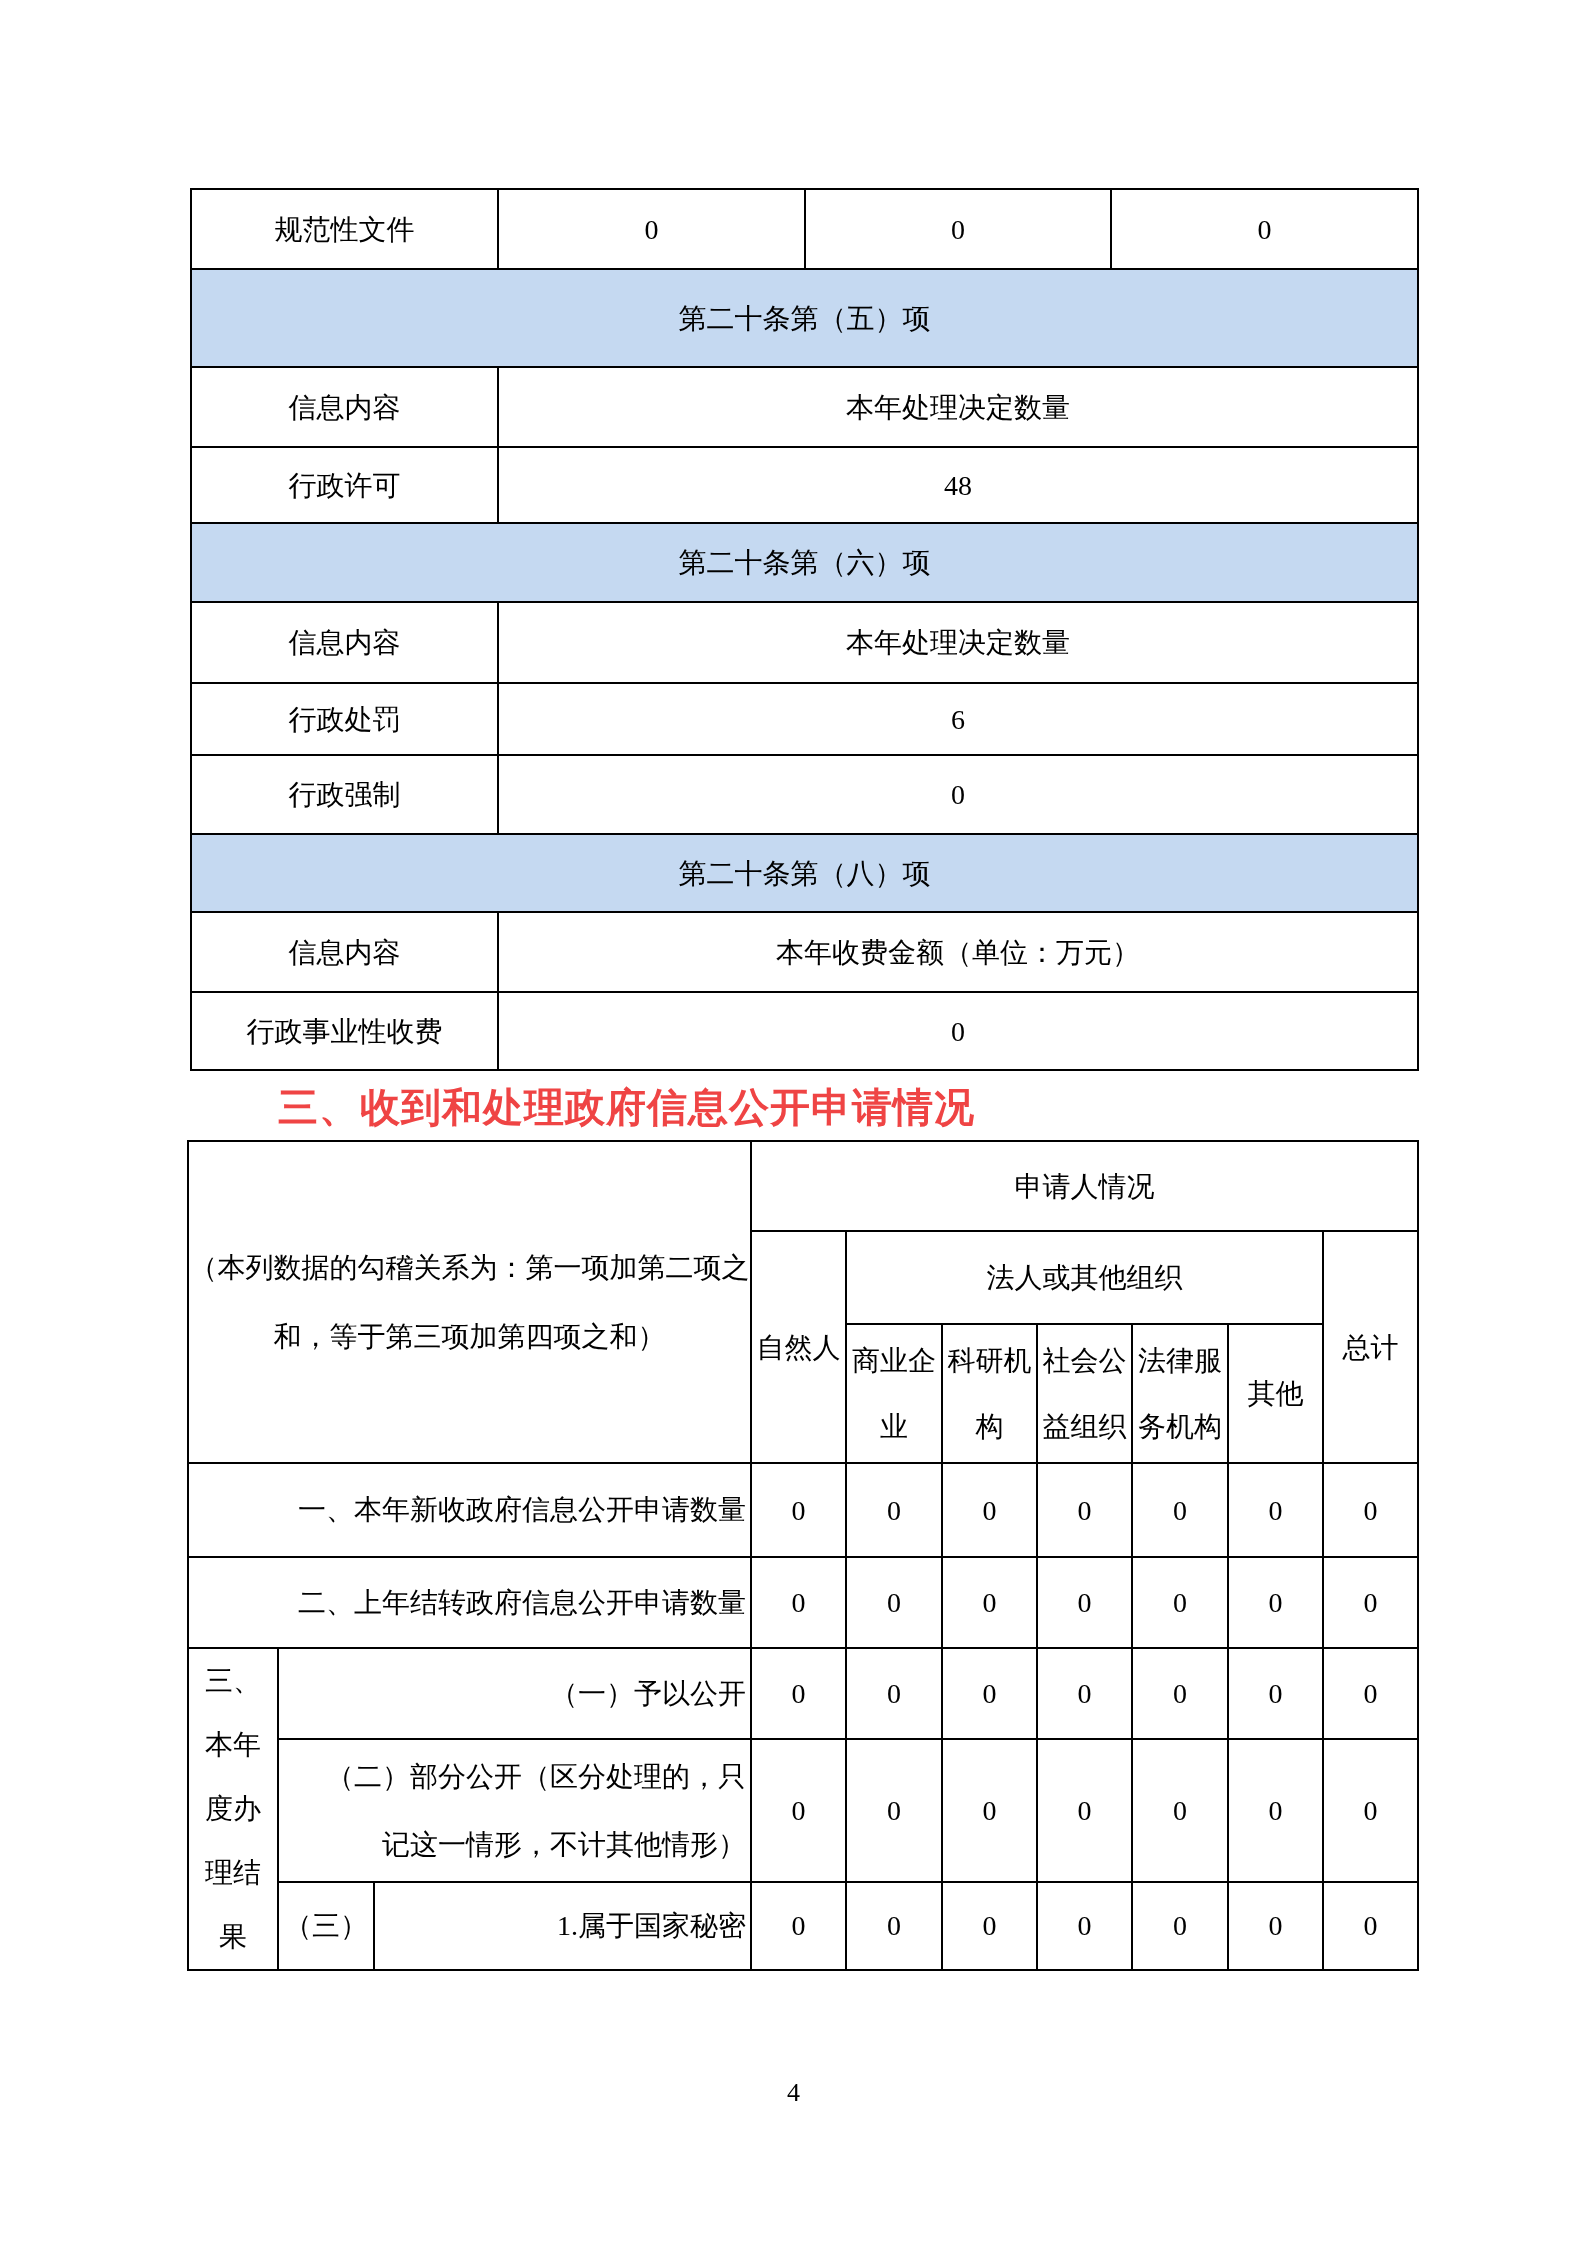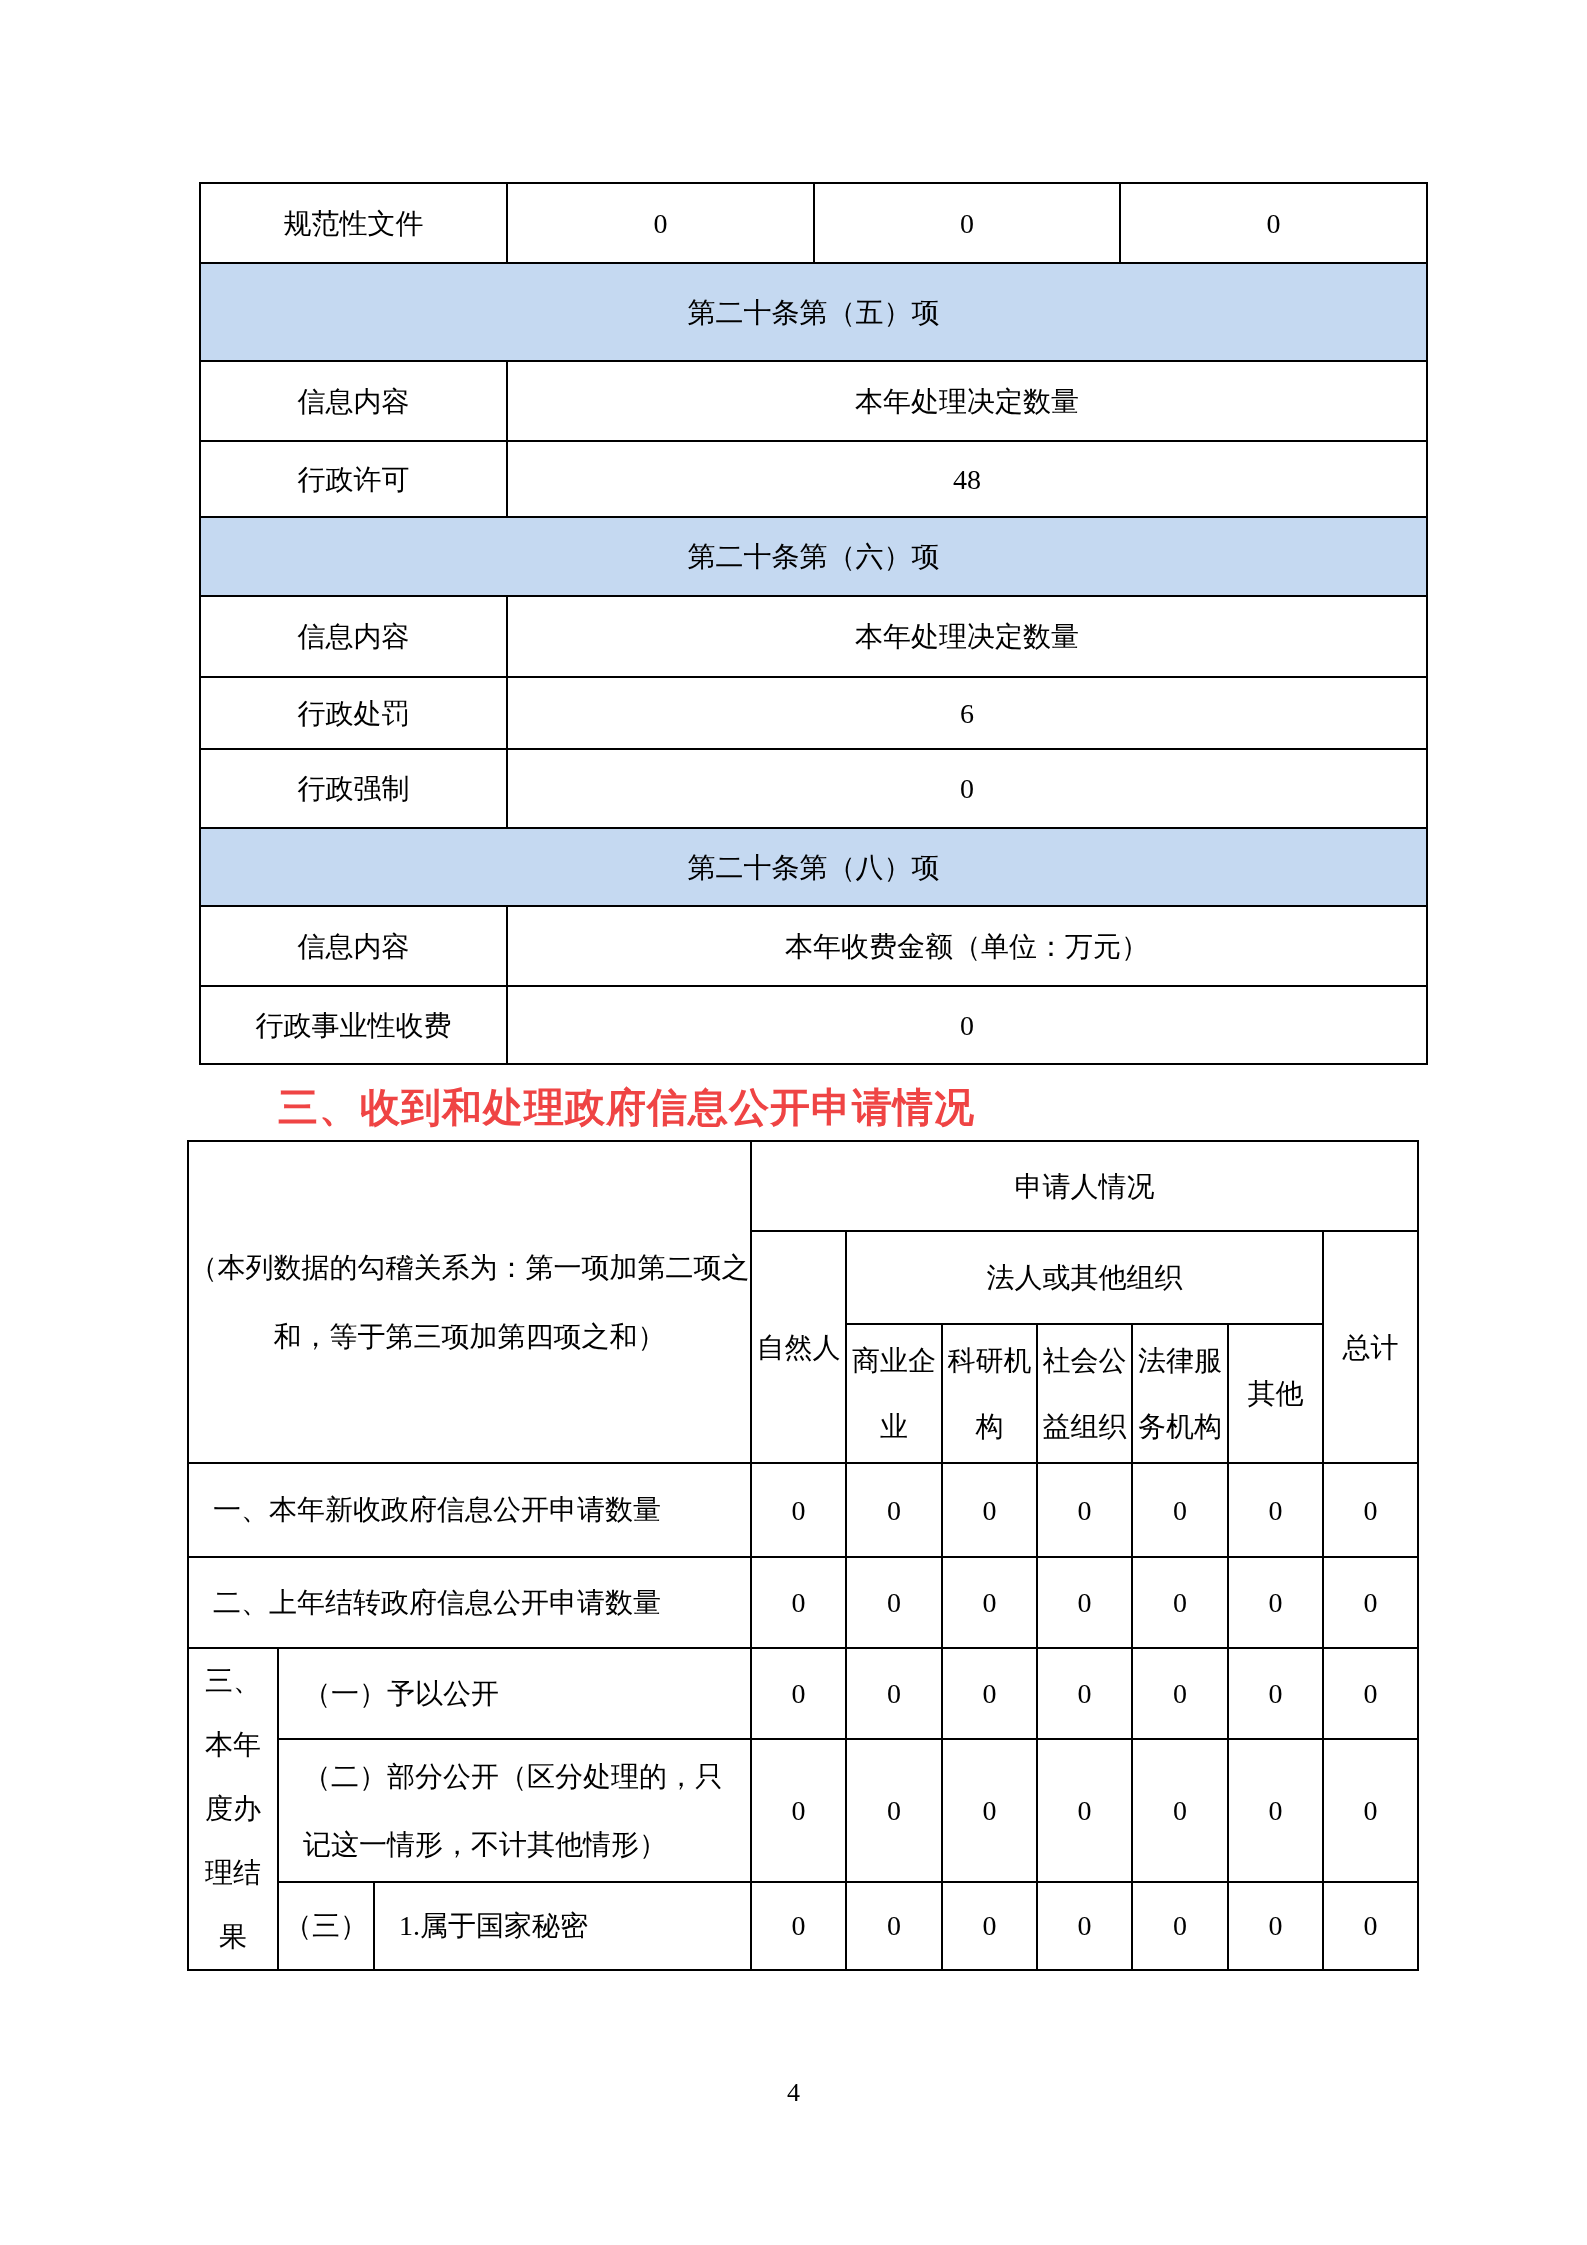--- a/index.html
+++ b/index.html
@@ -10,26 +10,26 @@
   }
   table{border-collapse:collapse;table-layout:fixed;position:absolute;}
   td{
     border:2px solid #000;
     text-align:center;vertical-align:middle;
     font-size:28px;line-height:1.25;
     padding:0;overflow:hidden;
     word-break:break-all;
   }
   
-  #table1{left:190px;top:182px;width:1227px;margin-left:9px;}
+  #table1{left:190px;top:188px;width:1227px;}
   
   #table2{left:187px;top:1140px;width:1230px;}
   .blue{background:#c5d9f1;}
   .num{font-family:"Liberation Serif","DejaVu Serif",serif;}
-  .left-label{text-align:left;padding-left:24px;padding-right:4px;line-height:68px;}
+  .left-label{text-align:right;padding-left:24px;padding-right:4px;line-height:68px;}
   .wrap2{line-height:66px;}
   .note-cell{line-height:69px;padding:0 0;}
   .vert-label{line-height:64px;padding:0 13px;}
   
   #section-heading{
     position:absolute;left:190px;top:1080px;width:1227px;
     font-size:40px;font-weight:bold;color:#ef4444;
     text-indent:88px;letter-spacing:1px;
     font-family:Liberation Mono, monospace;
     white-space:nowrap;

